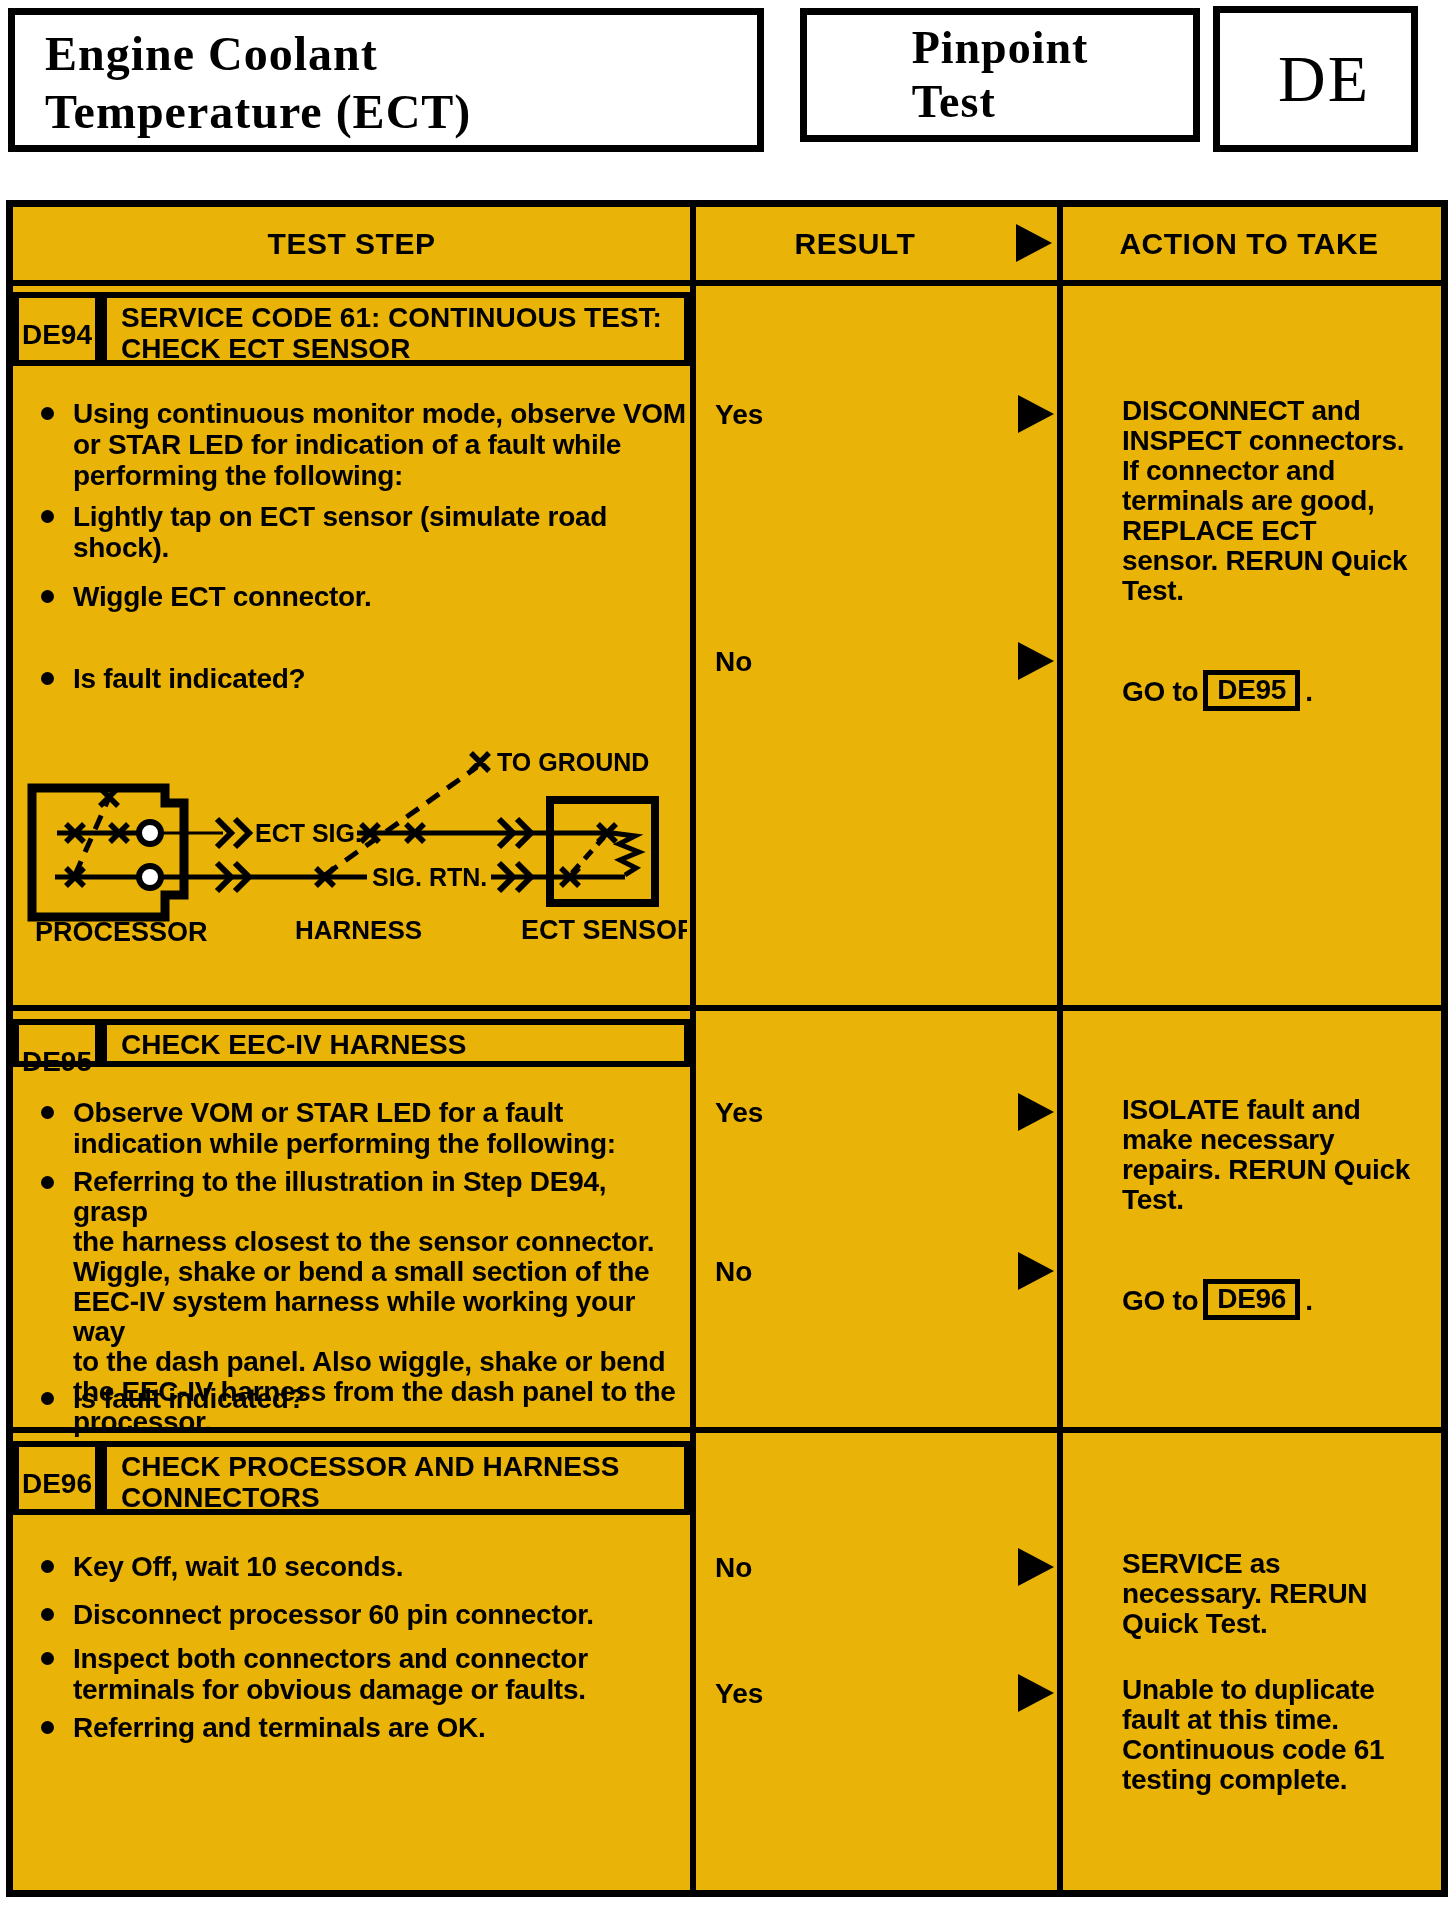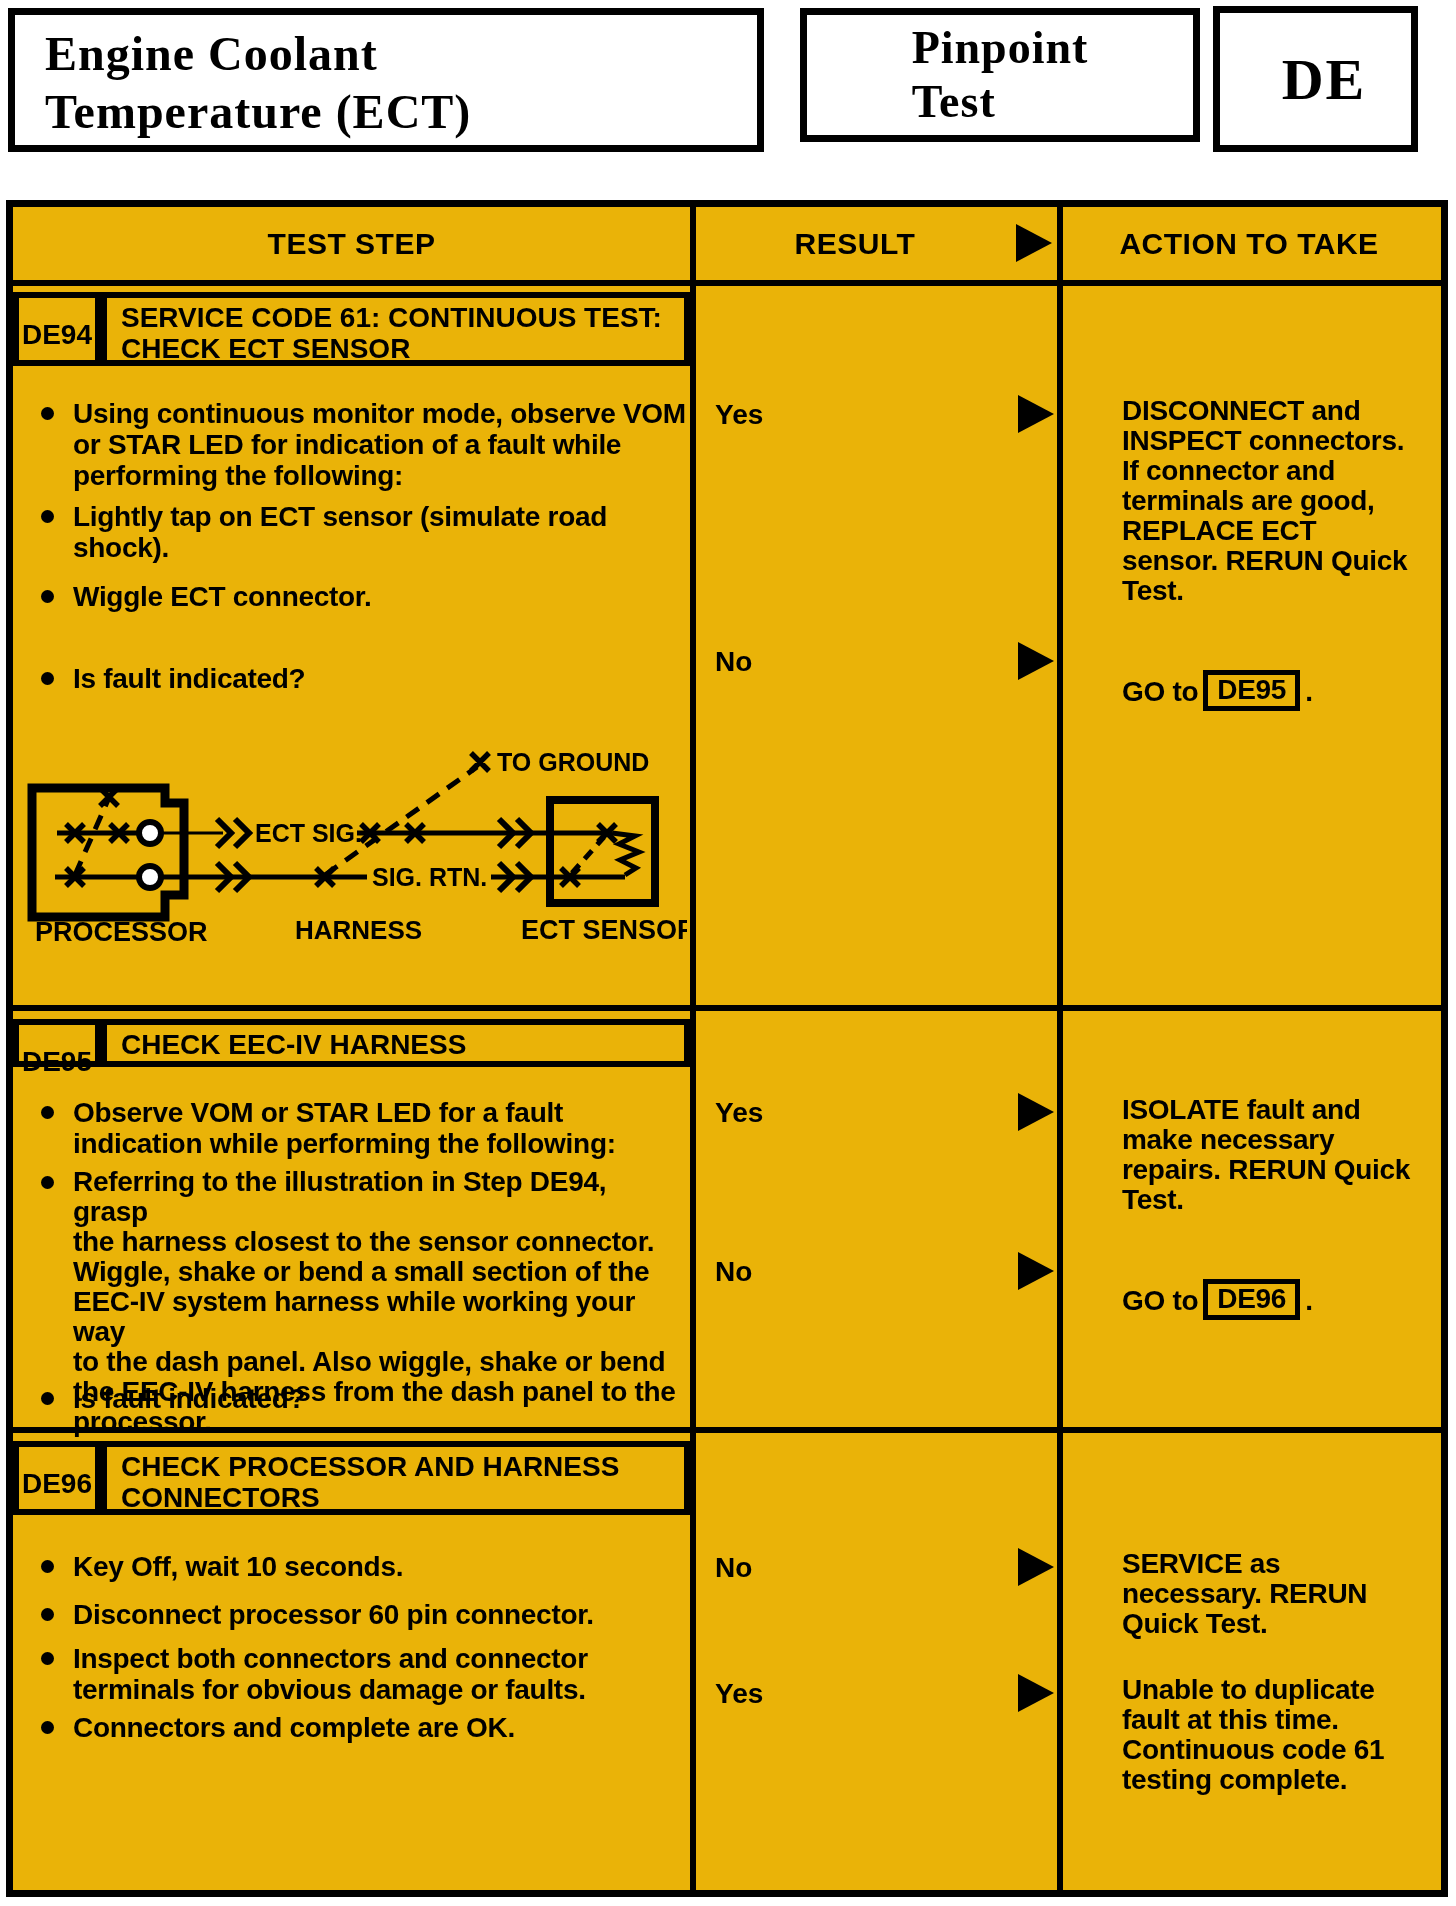--- a/index.html
+++ b/index.html
@@ -7,21 +7,21 @@
         font-family:"Liberation Sans",sans-serif;overflow:hidden;}
   
   .hbox{position:absolute;border:7px solid #000;background:#fff;box-sizing:border-box;}
   .hbox1{left:8px;top:8px;width:756px;height:144px;}
   .hbox1 .htext{font-family:"Liberation Serif",serif;font-weight:bold;font-size:48px;
                 line-height:58px;padding:10px 0 0 30px;white-space:pre-line;letter-spacing:1px;}
   .hbox2{left:800px;top:8px;width:400px;height:134px;display:flex;align-items:center;justify-content:center;}
   .hbox2 .htext{font-family:"Liberation Serif",serif;font-weight:bold;font-size:46px;
                 line-height:54px;text-align:left;white-space:pre-line;letter-spacing:1px;}
   .hbox3{left:1213px;top:6px;width:205px;height:146px;display:flex;align-items:center;justify-content:center;}
-  .hbox3 .htext{font-family:"Liberation Serif",serif;font-weight:bold;font-size:58px;letter-spacing:2px;margin-left:17px;}
+  .hbox3 .htext{font-family:"Liberation Serif",serif;font-weight:normal;font-size:66px;letter-spacing:2px;margin-left:17px;}
   
   .ptable{position:absolute;left:6px;top:200px;width:1442px;height:1697px;
           border:7px solid #000;box-sizing:border-box;background:#eab308;}
   .vdiv{position:absolute;top:0;bottom:0;width:6px;background:#000;}
   .v1{left:677px;} .v2{left:1044px;}
   .hline{position:absolute;left:0;right:0;height:6px;background:#000;}
   .h1{top:73px;} .h2{top:798px;} .h3{top:1220px;}
   .thead-label{position:absolute;top:20px;font-weight:bold;font-size:30px;text-align:center;letter-spacing:0.5px;}
   .c1{left:0;width:677px;} .c2{left:677px;width:330px;} .c3{left:1044px;width:384px;}
   .arrow{position:absolute;width:0;height:0;border-top:19px solid transparent;
@@ -207,21 +207,21 @@
         <span class="dot"></span>
         <div class="bullet-text">Disconnect processor 60 pin connector.</div>
       </div>
       <div class="bullet" style="top:209px">
         <span class="dot"></span>
         <div class="bullet-text">Inspect both connectors and connector
 terminals for obvious damage or faults.</div>
       </div>
       <div class="bullet" style="top:278px">
         <span class="dot"></span>
-        <div class="bullet-text">Connectors and complete are OK.</div>
+        <div class="bullet-text">Referring and terminals are OK.</div>
       </div>
 
       <div class="result-label" style="top:118px">No</div>
       <div class="arrow" style="left:1005px;top:114px"></div>
       <div class="action-text" style="top:115px">SERVICE as
 necessary. RERUN
 Quick Test.</div>
 
       <div class="result-label" style="top:244px">Yes</div>
       <div class="arrow" style="left:1005px;top:240px"></div>

